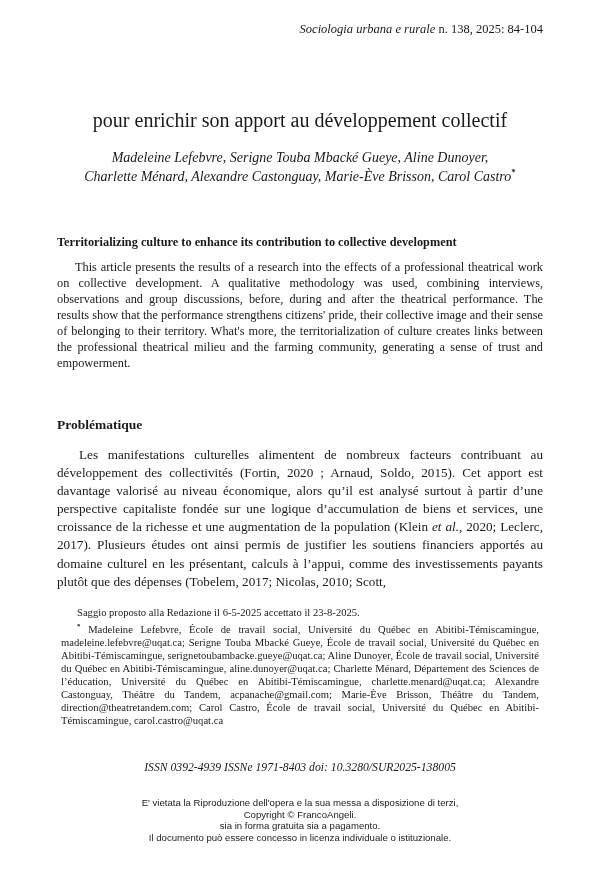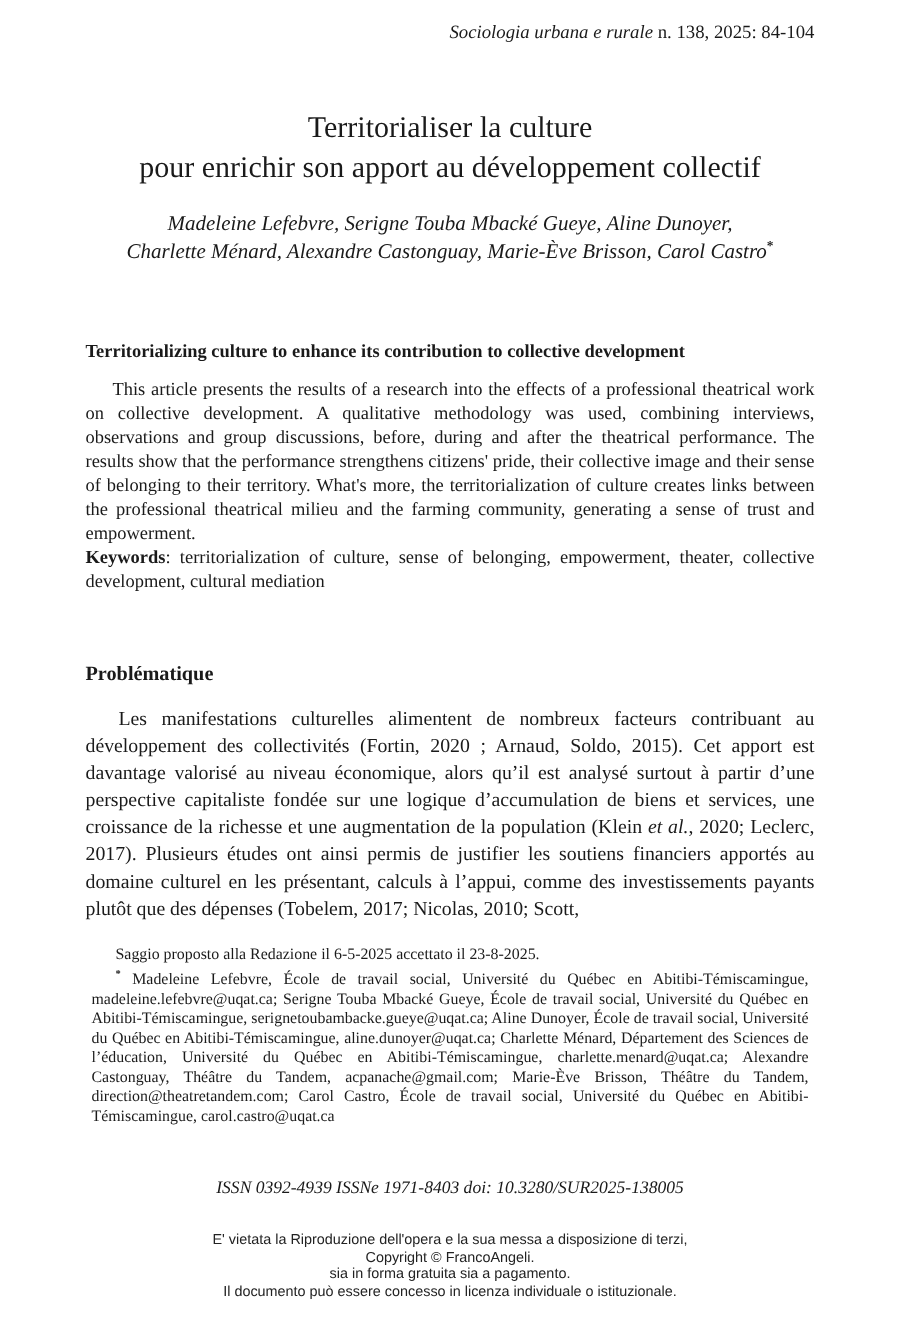--- a/index.html
+++ b/index.html
@@ -8,21 +8,21 @@
     background: #ffffff;
   }
   .page {
     position: relative;
     width: 600px;
     height: 888px;
     background: #ffffff;
     color: #1a1a1a;
     font-family: "Liberation Serif", serif;
     box-sizing: border-box;
-    padding: 12px 57px 0 57px;
+    padding: 20px 57px 0 57px;
     overflow: hidden;
   }
   .journal-line {
     text-align: right;
     font-size: 12.5px;
     line-height: 15px;
     margin-top: 2px;
   }
   .journal-line .it { font-style: italic; }
   .paper-title {
@@ -112,36 +112,33 @@
 </head>
 <body>
 
 <div class="page">
 
   <div class="journal-line">
     <span class="it">Sociologia urbana e rurale</span><span> n. 138, 2025: 84-104</span>
   </div>
 
   <h1 class="paper-title">
-    <span>Territorialiser la culture</span><br>
+    <br>
     <span>pour enrichir son apport au développement collectif</span>
   </h1>
 
   <div class="authors">
     <span>Madeleine Lefebvre, Serigne Touba Mbacké Gueye, Aline Dunoyer,</span><br>
     <span>Charlette Ménard, Alexandre Castonguay, Marie-Ève Brisson, Carol Castro</span><sup>*</sup>
   </div>
 
   <div class="en-title">Territorializing culture to enhance its contribution to collective development</div>
 
   <p class="abstract">This article presents the results of a research into the effects of a professional theatrical work on collective development. A qualitative methodology was used, combining interviews, observations and group discussions, before, during and after the theatrical performance. The results show that the performance strengthens citizens' pride, their collective image and their sense of belonging to their territory. What's more, the territorialization of culture creates links between the professional theatrical milieu and the farming community, generating a sense of trust and empowerment.</p>
 
-  <p class="keywords">
-    <b>Keywords</b><span>: territorialization of culture, sense of belonging, empowerment, theater, collective development, cultural mediation</span>
-  </p>
 
   <h2 class="section-heading">Problématique</h2>
 
   <p class="body-par">
     <span>Les manifestations culturelles alimentent de nombreux facteurs contribuant au développement des collectivités (Fortin, 2020 ; Arnaud, Soldo, 2015). Cet apport est davantage valorisé au niveau économique, alors qu’il est analysé surtout à partir d’une perspective capitaliste fondée sur une logique d’accumulation de biens et services, une croissance de la richesse et une augmentation de la population (Klein </span><i>et al.</i><span>, 2020; Leclerc, 2017). Plusieurs études ont ainsi permis de justifier les soutiens financiers apportés au domaine culturel en les présentant, calculs à l’appui, comme des investissements payants plutôt que des dépenses (Tobelem, 2017; Nicolas, 2010; Scott,</span>
   </p>
 
   <div class="footnote">
     <p>Saggio proposto alla Redazione il 6-5-2025 accettato il 23-8-2025.</p>
     <p><sup>*</sup><span> Madeleine Lefebvre, École de travail social, Université du Québec en Abitibi-Témiscamingue, madeleine.lefebvre@uqat.ca; Serigne Touba Mbacké Gueye, École de travail social, Université du Québec en Abitibi-Témiscamingue, serignetoubambacke.gueye@uqat.ca; Aline Dunoyer, École de travail social, Université du Québec en Abitibi-Témiscamingue, aline.dunoyer@uqat.ca; Charlette Ménard, Département des Sciences de l’éducation, Université du Québec en Abitibi-Témiscamingue, charlette.menard@uqat.ca; Alexandre Castonguay, Théâtre du Tandem, acpanache@gmail.com; Marie-Ève Brisson, Théâtre du Tandem, direction@theatretandem.com; Carol Castro, École de travail social, Université du Québec en Abitibi-Témiscamingue, carol.castro@uqat.ca</span></p>

